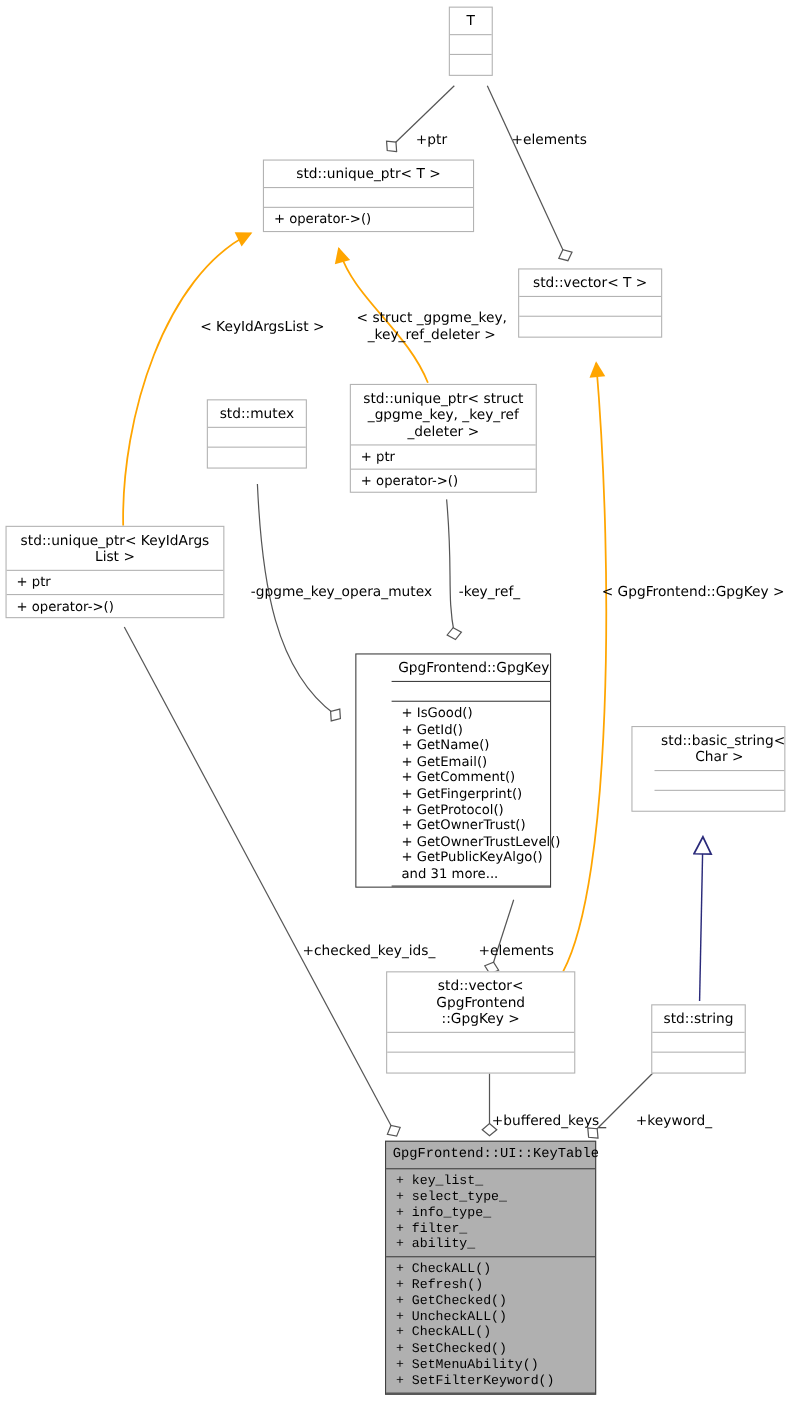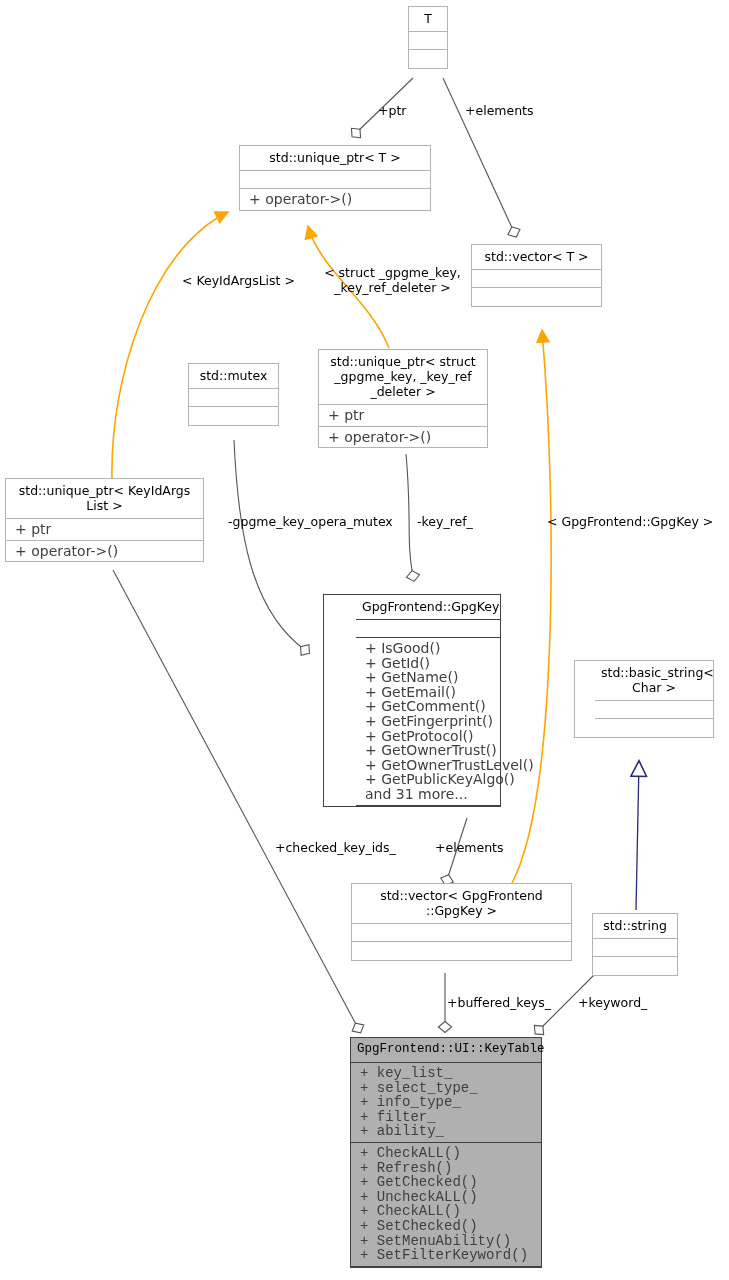--- a/index.html
+++ b/index.html
@@ -50,42 +50,43 @@
     border-bottom: 1px solid #b3b3b3;
     white-space: pre-line;
   }
   .node.accent .nb-title,
   .node.focus .nb-title {
     border-bottom: 1px solid #404040;
   }
 
   .nb-section {
     box-sizing: border-box;
-    font-size: 14px;
-    color: #404040;
+    font-size: 12px;
+    color: #000000;
     line-height: 14.6px;
     padding: 3px 7px 3px 9px;
     border-bottom: 1px solid #b3b3b3;
   }
   .node.accent .nb-section,
   .node.focus .nb-section {
     border-bottom: 1px solid #404040;
   }
   .nb-section:last-child { border-bottom: none; }
   .nb-section.empty { height: 18px; padding: 0; }
   .nb-row { white-space: pre; }
 
   
   .elabel {
     position: absolute;
     font-size: 12.5px;
     line-height: 15px;
     color: #000000;
     white-space: pre-line;
     z-index: 8;
+    margin-top: 16px;
   }
   .elabel.ctr { text-align: center; }
 </style>
 </head>
 <body>
 
 <div id="canvas">
 
   <svg id="edges" viewBox="0 0 729 1280">
     <defs>
@@ -195,21 +196,21 @@
     </div>
   </div>
 
   <div class="node" style="left:574px; top:660px; width:140px;padding-left:20px;">
     <div class="nb-title">std::basic_string&lt;
 Char &gt;</div>
     <div class="nb-section empty"></div>
     <div class="nb-section empty"></div>
   </div>
 
-  <div class="node" style="left:351px; top:883px; width:221px;">
+  <div class="node" style="left:351px; top:883px; width:172px;">
     <div class="nb-title">std::vector&lt; GpgFrontend
 ::GpgKey &gt;</div>
     <div class="nb-section empty"></div>
     <div class="nb-section empty"></div>
   </div>
 
   <div class="node" style="left:592px; top:913px; width:86px;">
     <div class="nb-title">std::string</div>
     <div class="nb-section empty"></div>
     <div class="nb-section empty"></div>

